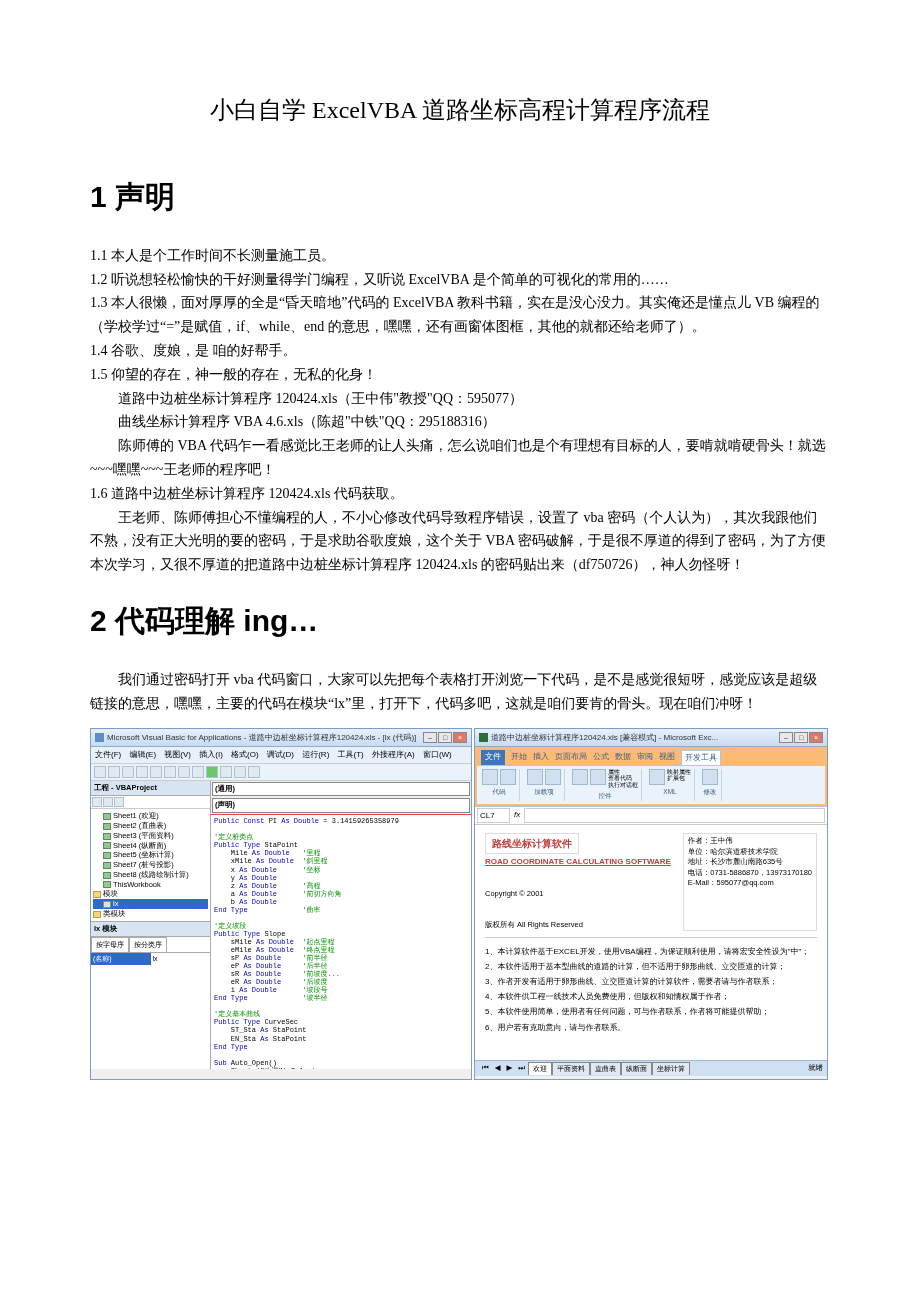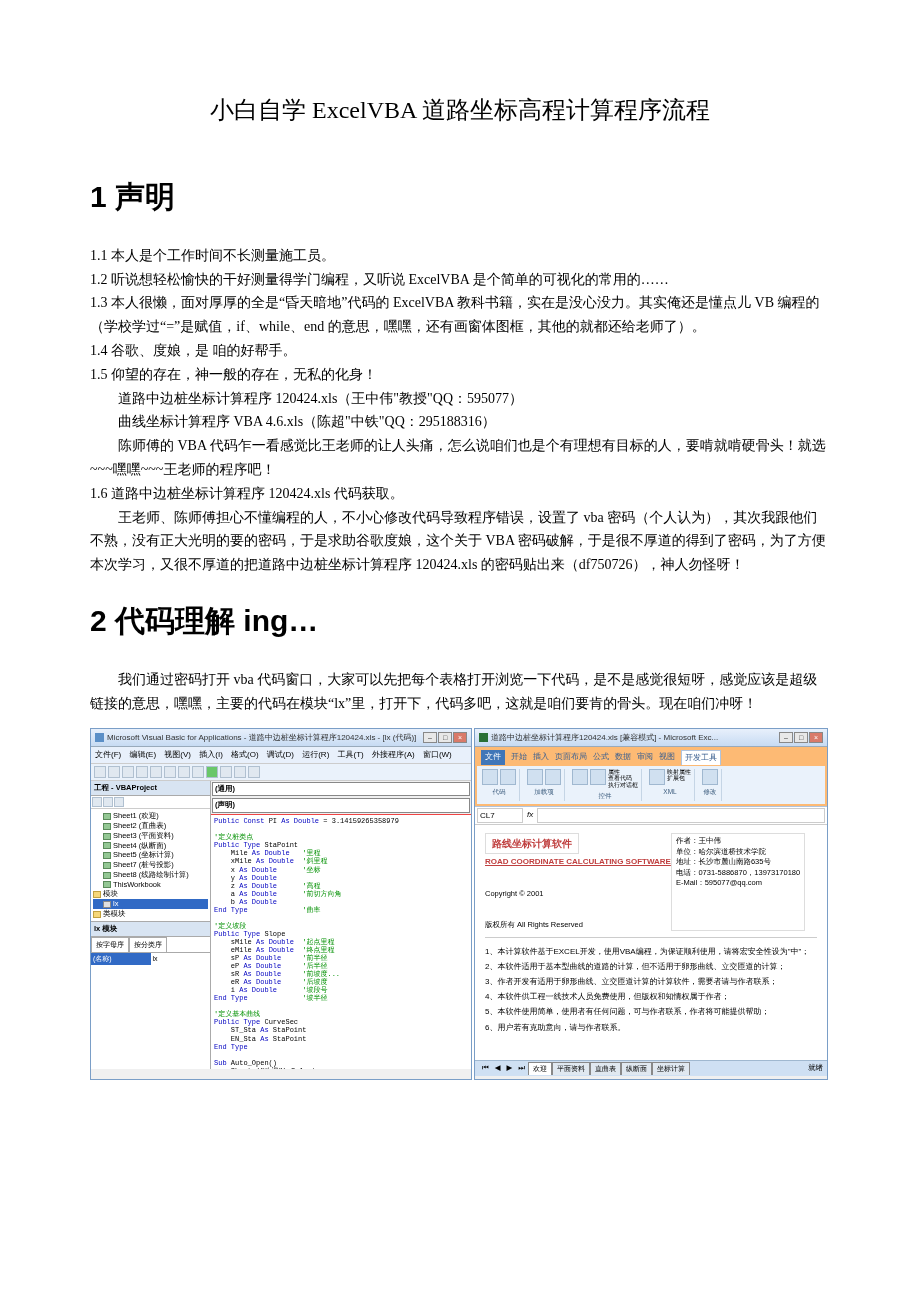--- a/index.html
+++ b/index.html
@@ -181,31 +181,31 @@
     border: 1px solid #a0b8d0;
   }
   .rgroup-label { color: #406080; font-size: 6.5px; }
   .formula-bar {
     display: flex;
     background: #fff;
     border-bottom: 1px solid #ccc;
     font-size: 8px;
     padding: 1px 2px;
   }
-  .namebox { width: 46px; border: 1px solid #ccc; padding: 0 2px; }
+  .namebox { width: 33px; border: 1px solid #ccc; padding: 0 2px; }
   .fx { padding: 0 4px; font-style: italic; }
   .sheet-area {
     background: #fff;
     padding: 8px 10px;
     height: calc(100% - 115px);
     font-size: 8px;
     line-height: 1.5;
     overflow: hidden;
   }
-  .sw-header { display: flex; justify-content: flex-start; }
+  .sw-header { display: flex; justify-content: space-between; }
   .sw-title {
     color: #c04040;
     font-weight: bold;
     font-size: 10px;
     border: 1px solid #ddd;
     padding: 2px 6px;
     display: inline-block;
   }
   .sw-sub {
     color: #c04040;

